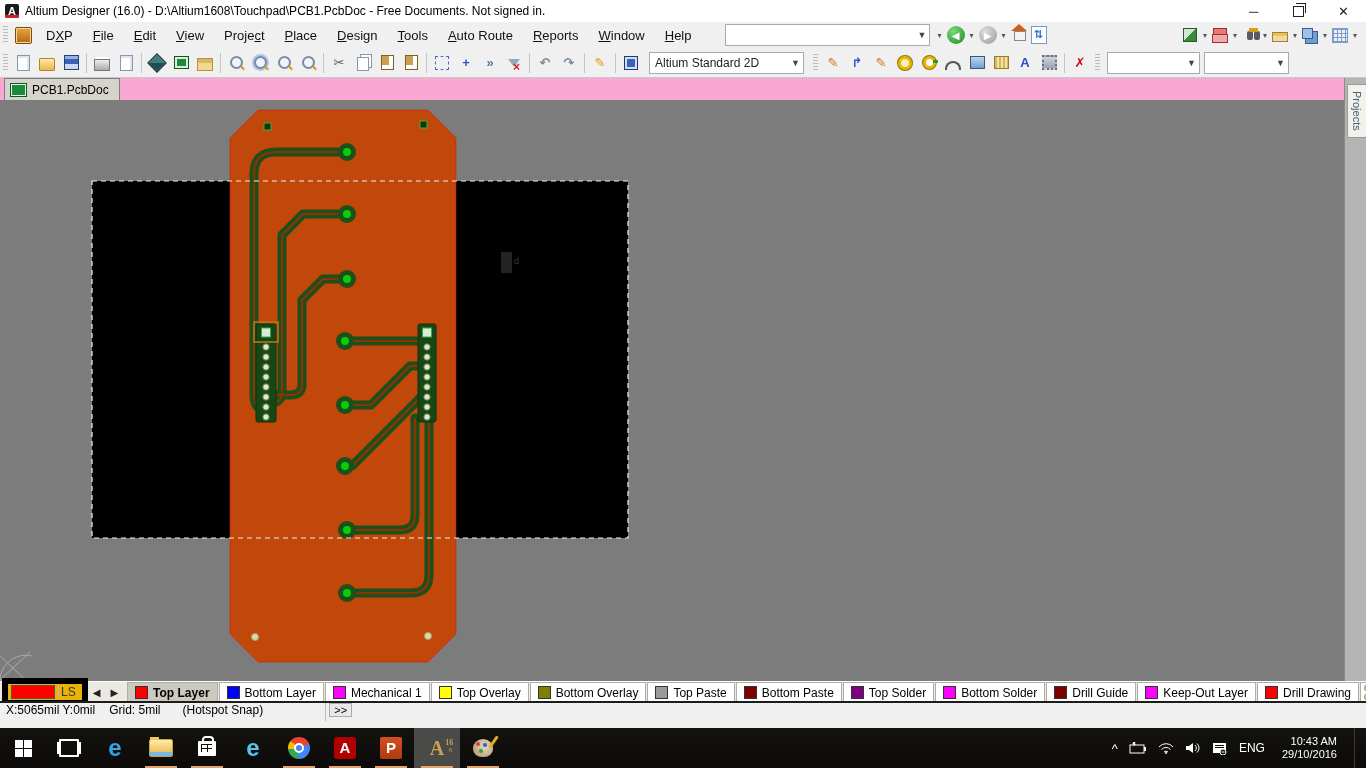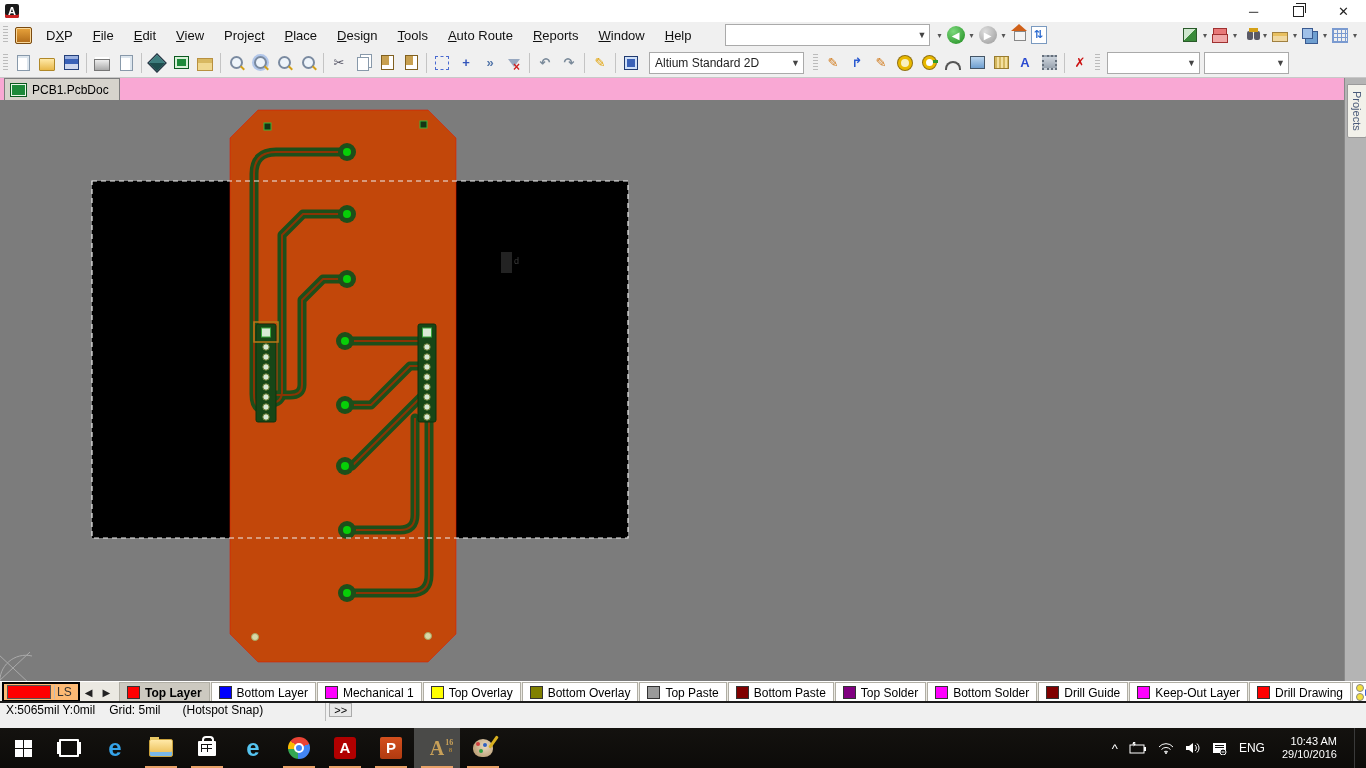--- a/index.html
+++ b/index.html
@@ -86,21 +86,21 @@
     box-shadow:inset 0 0 0 1px #e8f8e8;margin-right:5px;}
   
   .workspace{position:absolute;left:0;top:100px;width:1344px;height:581px;background:#7c7c7c;overflow:hidden;}
   .rightstrip{position:absolute;left:1344px;top:78px;width:22px;height:603px;background:#b4b4b4;border-left:1px solid #8a8a8a;}
   .ptab{position:absolute;left:2px;top:6px;width:18px;height:52px;background:#f2f1ea;border:1px solid #9a9a9a;
     border-radius:0 0 2px 2px;display:flex;align-items:center;justify-content:center;}
   .ptab span{writing-mode:vertical-rl;font-size:11px;color:#4a5a7a;}
   
   .layerbar{position:absolute;left:0;top:681px;width:1366px;height:20px;background:#ebe9e2;
     display:flex;align-items:center;font-size:12px;border-top:1px solid #fff;}
-  .lsbox{display:flex;align-items:center;border:2px solid #000000;background:#fdba74;height:16px;margin-left:2px;}
+  .lsbox{display:flex;align-items:center;border:6px solid #000000;background:#eab308;height:16px;margin-left:2px;}
   .lsswatch{width:42px;height:12px;background:#f00;border:1px solid #555;margin:0 3px;}
   .lslbl{padding:0 6px 0 2px;color:#333;border-left:1px solid #bbb;}
   .lnav{color:#222;font-size:10px;padding:0 5px;}
   .ltabs{display:flex;height:20px;margin-left:4px;}
   .ltab{display:flex;align-items:center;background:#fff;border:1px solid #b0aea4;border-bottom:none;
     padding:0 7px;margin-right:1px;white-space:nowrap;color:#000;}
   .ltab.active{background:#ccc9c0;font-weight:bold;}
   .lsw{width:11px;height:11px;border:1px solid #333;margin-right:5px;}
   .lclust{display:flex;align-items:center;background:#fff;border:1px solid #b0aea4;padding:0 3px;height:18px;gap:1px;}
   .ldot{width:6px;height:6px;border-radius:50%;background:#f4e040;border:1px solid #888;}
@@ -152,20 +152,21 @@
   .trayic{display:flex;align-items:center;justify-content:center;}
   .tray .eng{font-size:12px;}
   .clock{text-align:right;font-size:11px;line-height:13px;margin:0 6px;}
   .sliver{width:5px;height:40px;border-left:1px solid #3a3a3a;}
 </style>
 </head>
 <body>
 
 <div class="titlebar">
   <span class="app-icon">A</span>
+  <span>Altium Designer (16.0) - D:\Altium1608\Touchpad\PCB1.PcbDoc - Free Documents. Not signed in.</span>
   <div class="wincontrols">
     <div class="winbtn">─</div>
     <div class="winbtn">
         <span class="sq2"></span>
       </div>
     <div class="winbtn">✕</div>
   </div>
 </div>
 
 <div class="menubar">

